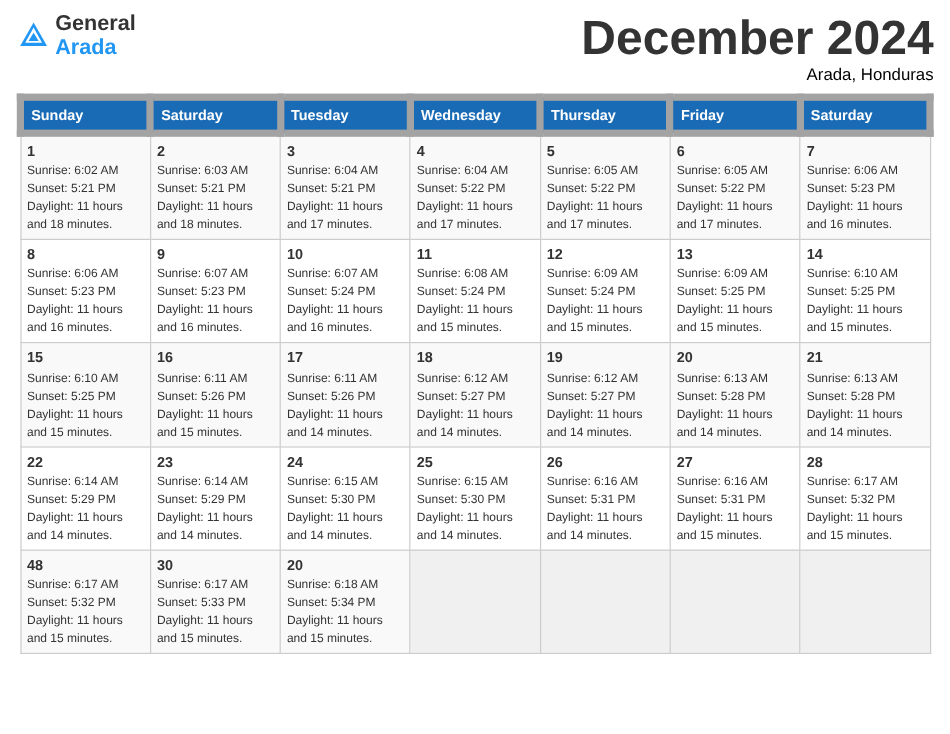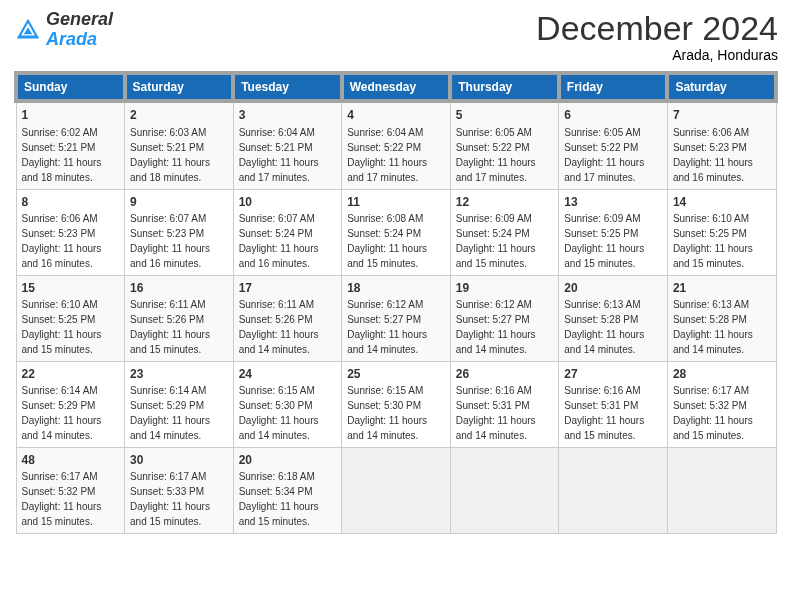--- a/index.html
+++ b/index.html
@@ -17,59 +17,58 @@
     .header {
       display: flex;
       justify-content: space-between;
       align-items: flex-start;
       margin-bottom: 8px;
     }
     .logo {
       display: flex;
       align-items: center;
       gap: 4px;
-      font-style: italic;
     }
     .logo-text {
       font-size: 18px;
       font-weight: bold;
       line-height: 1.1;
     }
     .logo-general { color: #333; }
     .logo-blue { color: #2196F3; }
     .logo-icon {
       width: 28px;
       height: 28px;
     }
     .title-block {
       text-align: right;
     }
     .month-title {
-      font-size: 34px;
-      font-weight: normal;
+      font-size: 40px;
+      font-weight: bold;
       color: #333;
       line-height: 1.1;
     }
     .location {
       font-size: 14px;
       color: #000000;
     }
     .calendar {
       width: 100%;
       border-collapse: collapse;
       font-size: 10.5px;
     }
     .calendar thead tr th {
       background-color: #1a6bb5;
       color: #fff;
       font-weight: bold;
       font-size: 12px;
       padding: 5px 6px;
       text-align: left;
-      border: 4px solid #a3a3a3;
+      border: 6px solid #a3a3a3;
     }
     .calendar tbody tr td {
       border: 1px solid #ccc;
       vertical-align: top;
       padding: 4px 5px;
       width: calc(100% / 7);
       height: 78px;
       background: #fff;
       color: #333;
       line-height: 1.35;

